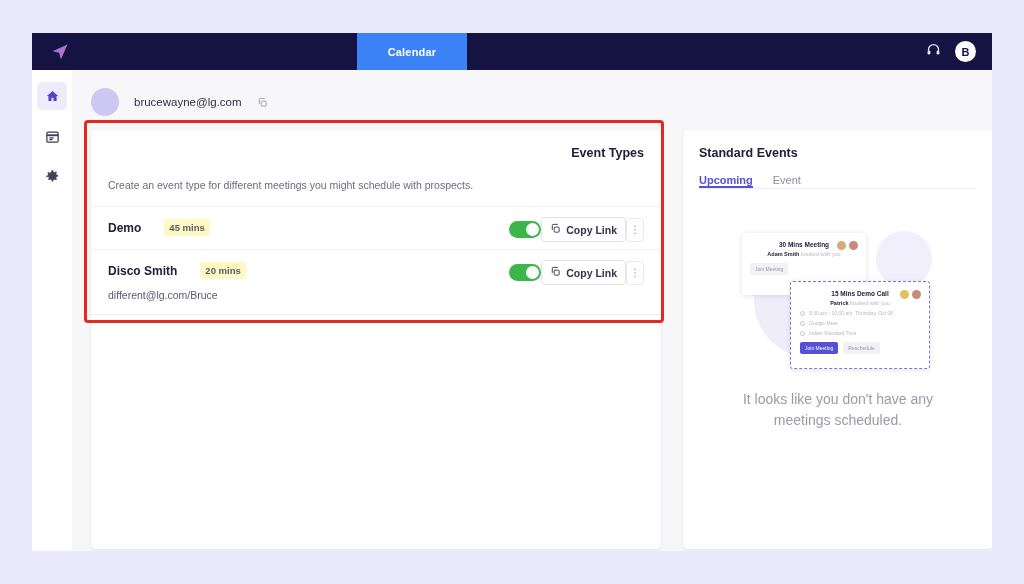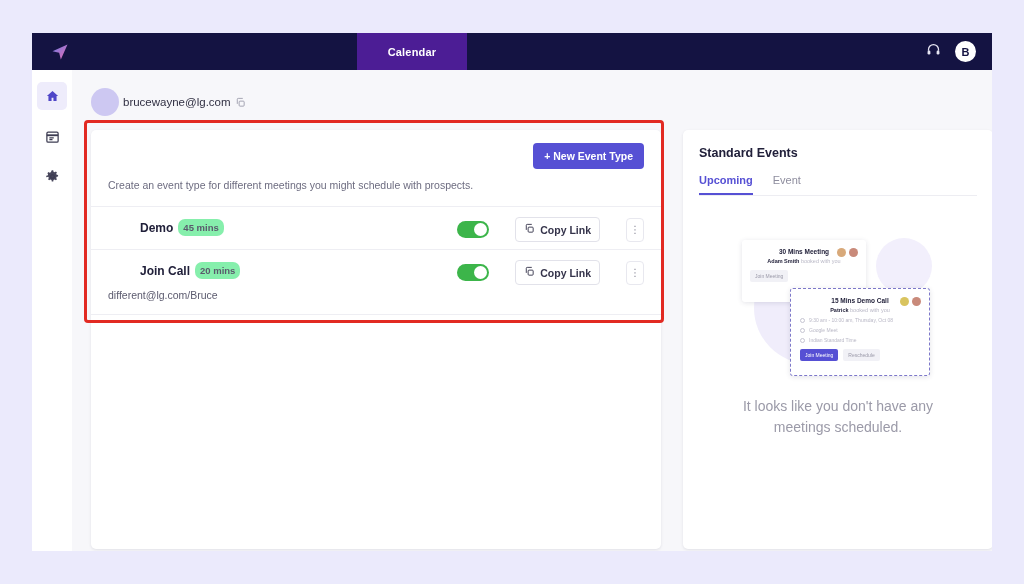--- a/index.html
+++ b/index.html
@@ -29,21 +29,21 @@
     width: 55px; height: 37px;
     display: flex; align-items: center; justify-content: center;
   }
   .nav-tabs { display: flex; height: 37px; margin-left: 270px; }
   .nav-tab {
     width: 110px; height: 37px;
     display: flex; align-items: center; justify-content: center;
     color: #e9e8f5; font-size: 11px; font-weight: bold;
     letter-spacing: .2px;
   }
-  .nav-tab.active { background: #4c1d95; color: #ffffff; }
+  .nav-tab.active { background: #3b82f6; color: #ffffff; }
   .nav-right {
     position: absolute; right: 16px; top: 0; height: 37px;
     display: flex; align-items: center; gap: 14px;
   }
   .avatar-nav {
     width: 21px; height: 21px; border-radius: 50%;
     background: #ffffff; color: #141342;
     font-size: 11px; font-weight: bold;
     display: flex; align-items: center; justify-content: center;
   }
@@ -62,21 +62,21 @@
     display: flex; align-items: center; justify-content: center;
   }
   .side-item.active { background: #eeecfb; }
 
   .content {
     flex: 1; position: relative;
     padding: 14px 18px 0 19px;
   }
 
   .acct-row {
-    display: flex; align-items: center; gap: 4px;
+    display: flex; align-items: center; gap: 15px;
     height: 36px; margin-bottom: 10px;
   }
   .acct-avatar {
     width: 28px; height: 28px; border-radius: 50%;
     background: #cdc8f2;
   }
   .acct-email { font-size: 11.5px; color: #313043; }
   .copy-mini { opacity: .6; display: flex; }
 
   .panels { display: flex; gap: 22px; }
@@ -101,31 +101,31 @@
     cursor: pointer;
   }
 
   .evt-list { margin-top: 15px; }
   .evt-row {
     border-top: 1px solid #eeeef3;
     padding: 12px 17px 13px 17px;
     position: relative;
   }
   .evt-row:last-child { border-bottom: 1px solid #eeeef3; }
-  .evt-row-top { display: flex; align-items: center; gap: 5px; margin-left: 32px; }
+  .evt-row-top { display: flex; align-items: center; gap: 23px; }
   .evt-name { font-size: 12px; font-weight: bold; color: #21203a; }
   .evt-dur {
     font-size: 9.5px; color: #5a596c; font-weight: bold;
-    background: #86efac; border-radius: 7px; padding: 3px 5px;
+    background: #fef9c3; border-radius: 2px; padding: 3px 5px;
   }
   .evt-link { font-size: 10.5px; color: #5b5a6e; margin-top: 10px; }
 
   .evt-actions {
     position: absolute; right: 17px; top: 10px;
-    display: flex; align-items: center; gap: 26px;
+    display: flex; align-items: center; gap: 0;
   }
   .toggle {
     width: 32px; height: 17px; border-radius: 9px;
     background: #3cb54a; position: relative; cursor: pointer;
   }
   .toggle .knob {
     position: absolute; right: 2px; top: 2px;
     width: 13px; height: 13px; border-radius: 50%; background: #fff;
   }
   .btn-copy {
@@ -143,21 +143,21 @@
   }
 
   
   .sch-head { padding: 16px 16px 0 16px; }
   .sch-title { font-size: 12.5px; font-weight: bold; color: #21203a; }
   .tabs {
     display: flex; gap: 20px; margin-top: 14px;
     border-bottom: 1px solid #ededf2;
   }
   .tab {
-    font-size: 11px; padding-bottom: 7px; color: #8e8d9e; cursor: pointer;
+    font-size: 11px; color: #8e8d9e; cursor: pointer;
   }
   .tab.active {
     color: #5650d4; font-weight: bold;
     border-bottom: 2px solid #5650d4;
   }
 
   .empty { padding: 36px 10px 0 10px; text-align: center; }
   .illus { position: relative; width: 200px; height: 150px; margin: 0 auto; }
   .blob {
     position: absolute; left: 16px; top: 20px;
@@ -283,21 +283,20 @@
             <path d="M5 15V5a2 2 0 0 1 2-2h10"></path>
           </svg>
         </span>
       </div>
 
       <div class="panels">
 
         <div class="card card-left">
           <div class="evt-head">
             <div class="evt-title">Event Types</div>
-            <button class="btn-new">+ New Event Type</button>
             <div class="evt-sub">Create an event type for different meetings you might schedule with prospects.</div>
           </div>
 
           <div class="evt-list">
 
             <div class="evt-row">
               <div class="evt-row-top">
                 <span class="evt-name">Demo</span>
                 <span class="evt-dur">45 mins</span>
               </div>
@@ -313,21 +312,21 @@
                     </svg>
                   </span>
                   <span>Copy Link</span>
                 </button>
                 <button class="btn-kebab">⋮</button>
               </div>
             </div>
 
             <div class="evt-row">
               <div class="evt-row-top">
-                <span class="evt-name">Join Call</span>
+                <span class="evt-name">Disco Smith</span>
                 <span class="evt-dur">20 mins</span>
               </div>
               <div class="evt-link">different@lg.com/Bruce</div>
               <div class="evt-actions">
                 <div class="toggle">
                   <div class="knob"></div>
                 </div>
                 <button class="btn-copy">
                   <span>
                     <svg width="11" height="11" viewBox="0 0 24 24" fill="none" stroke="#34334a" stroke-width="2">

